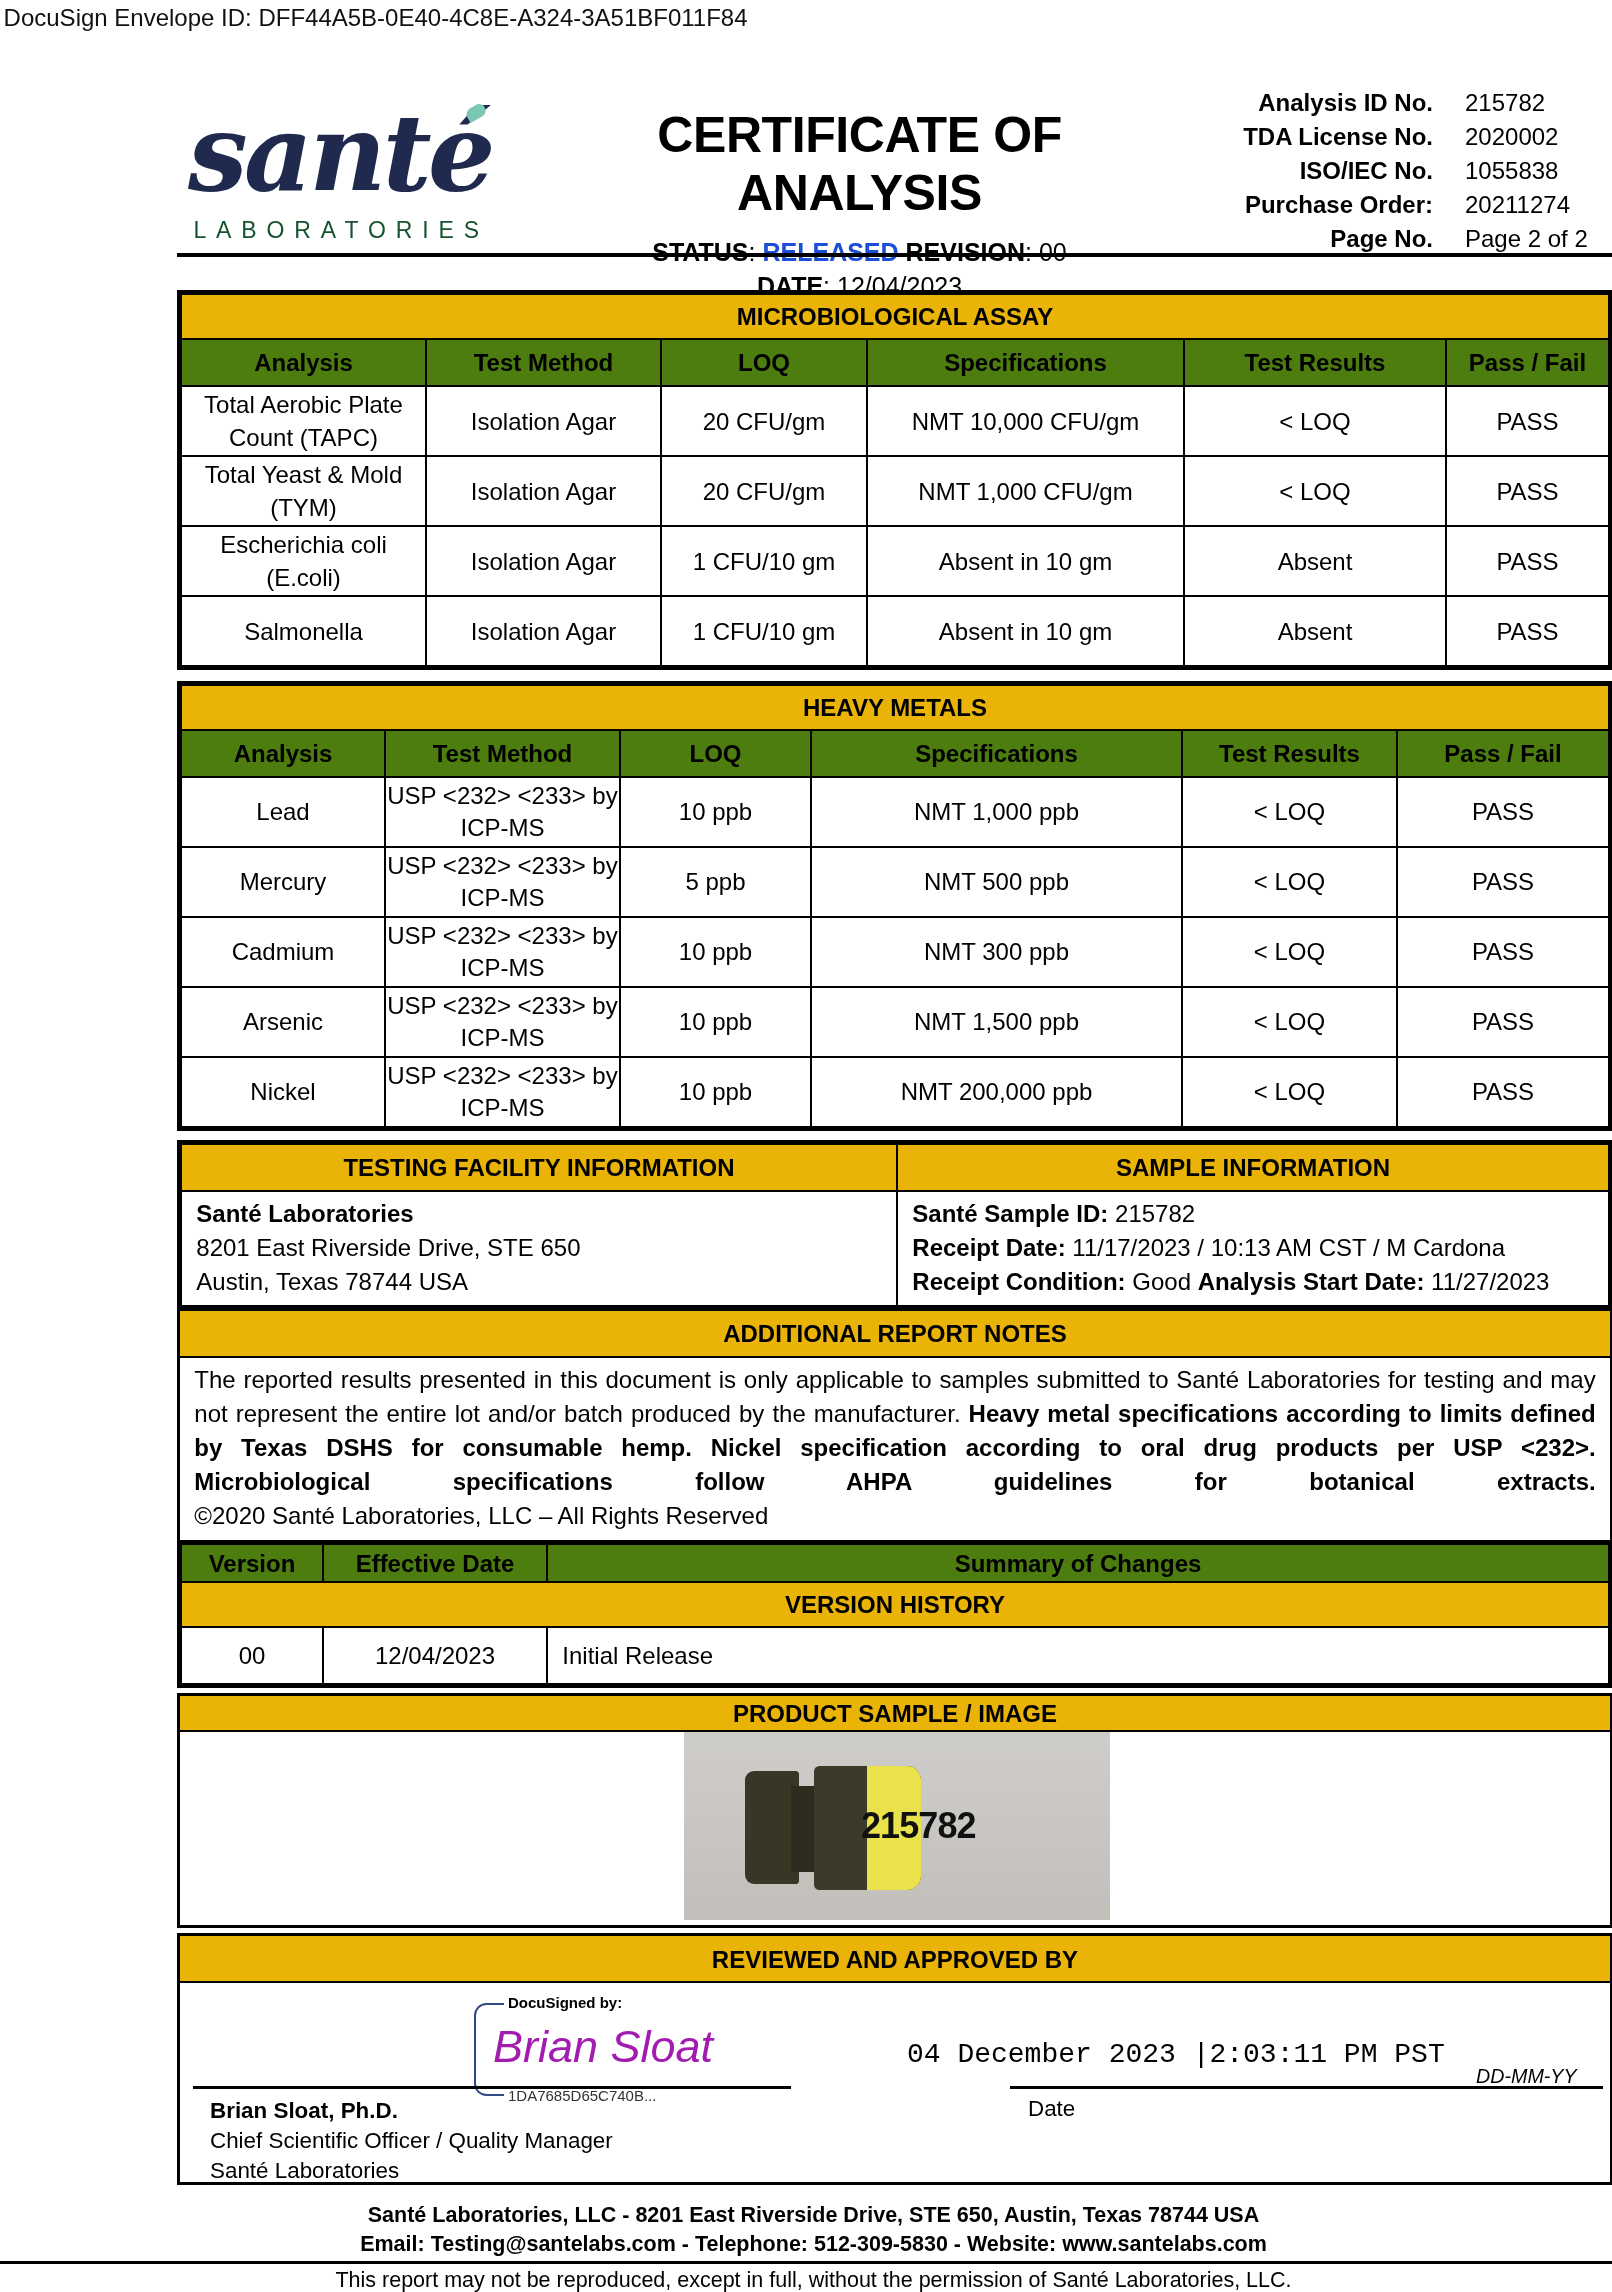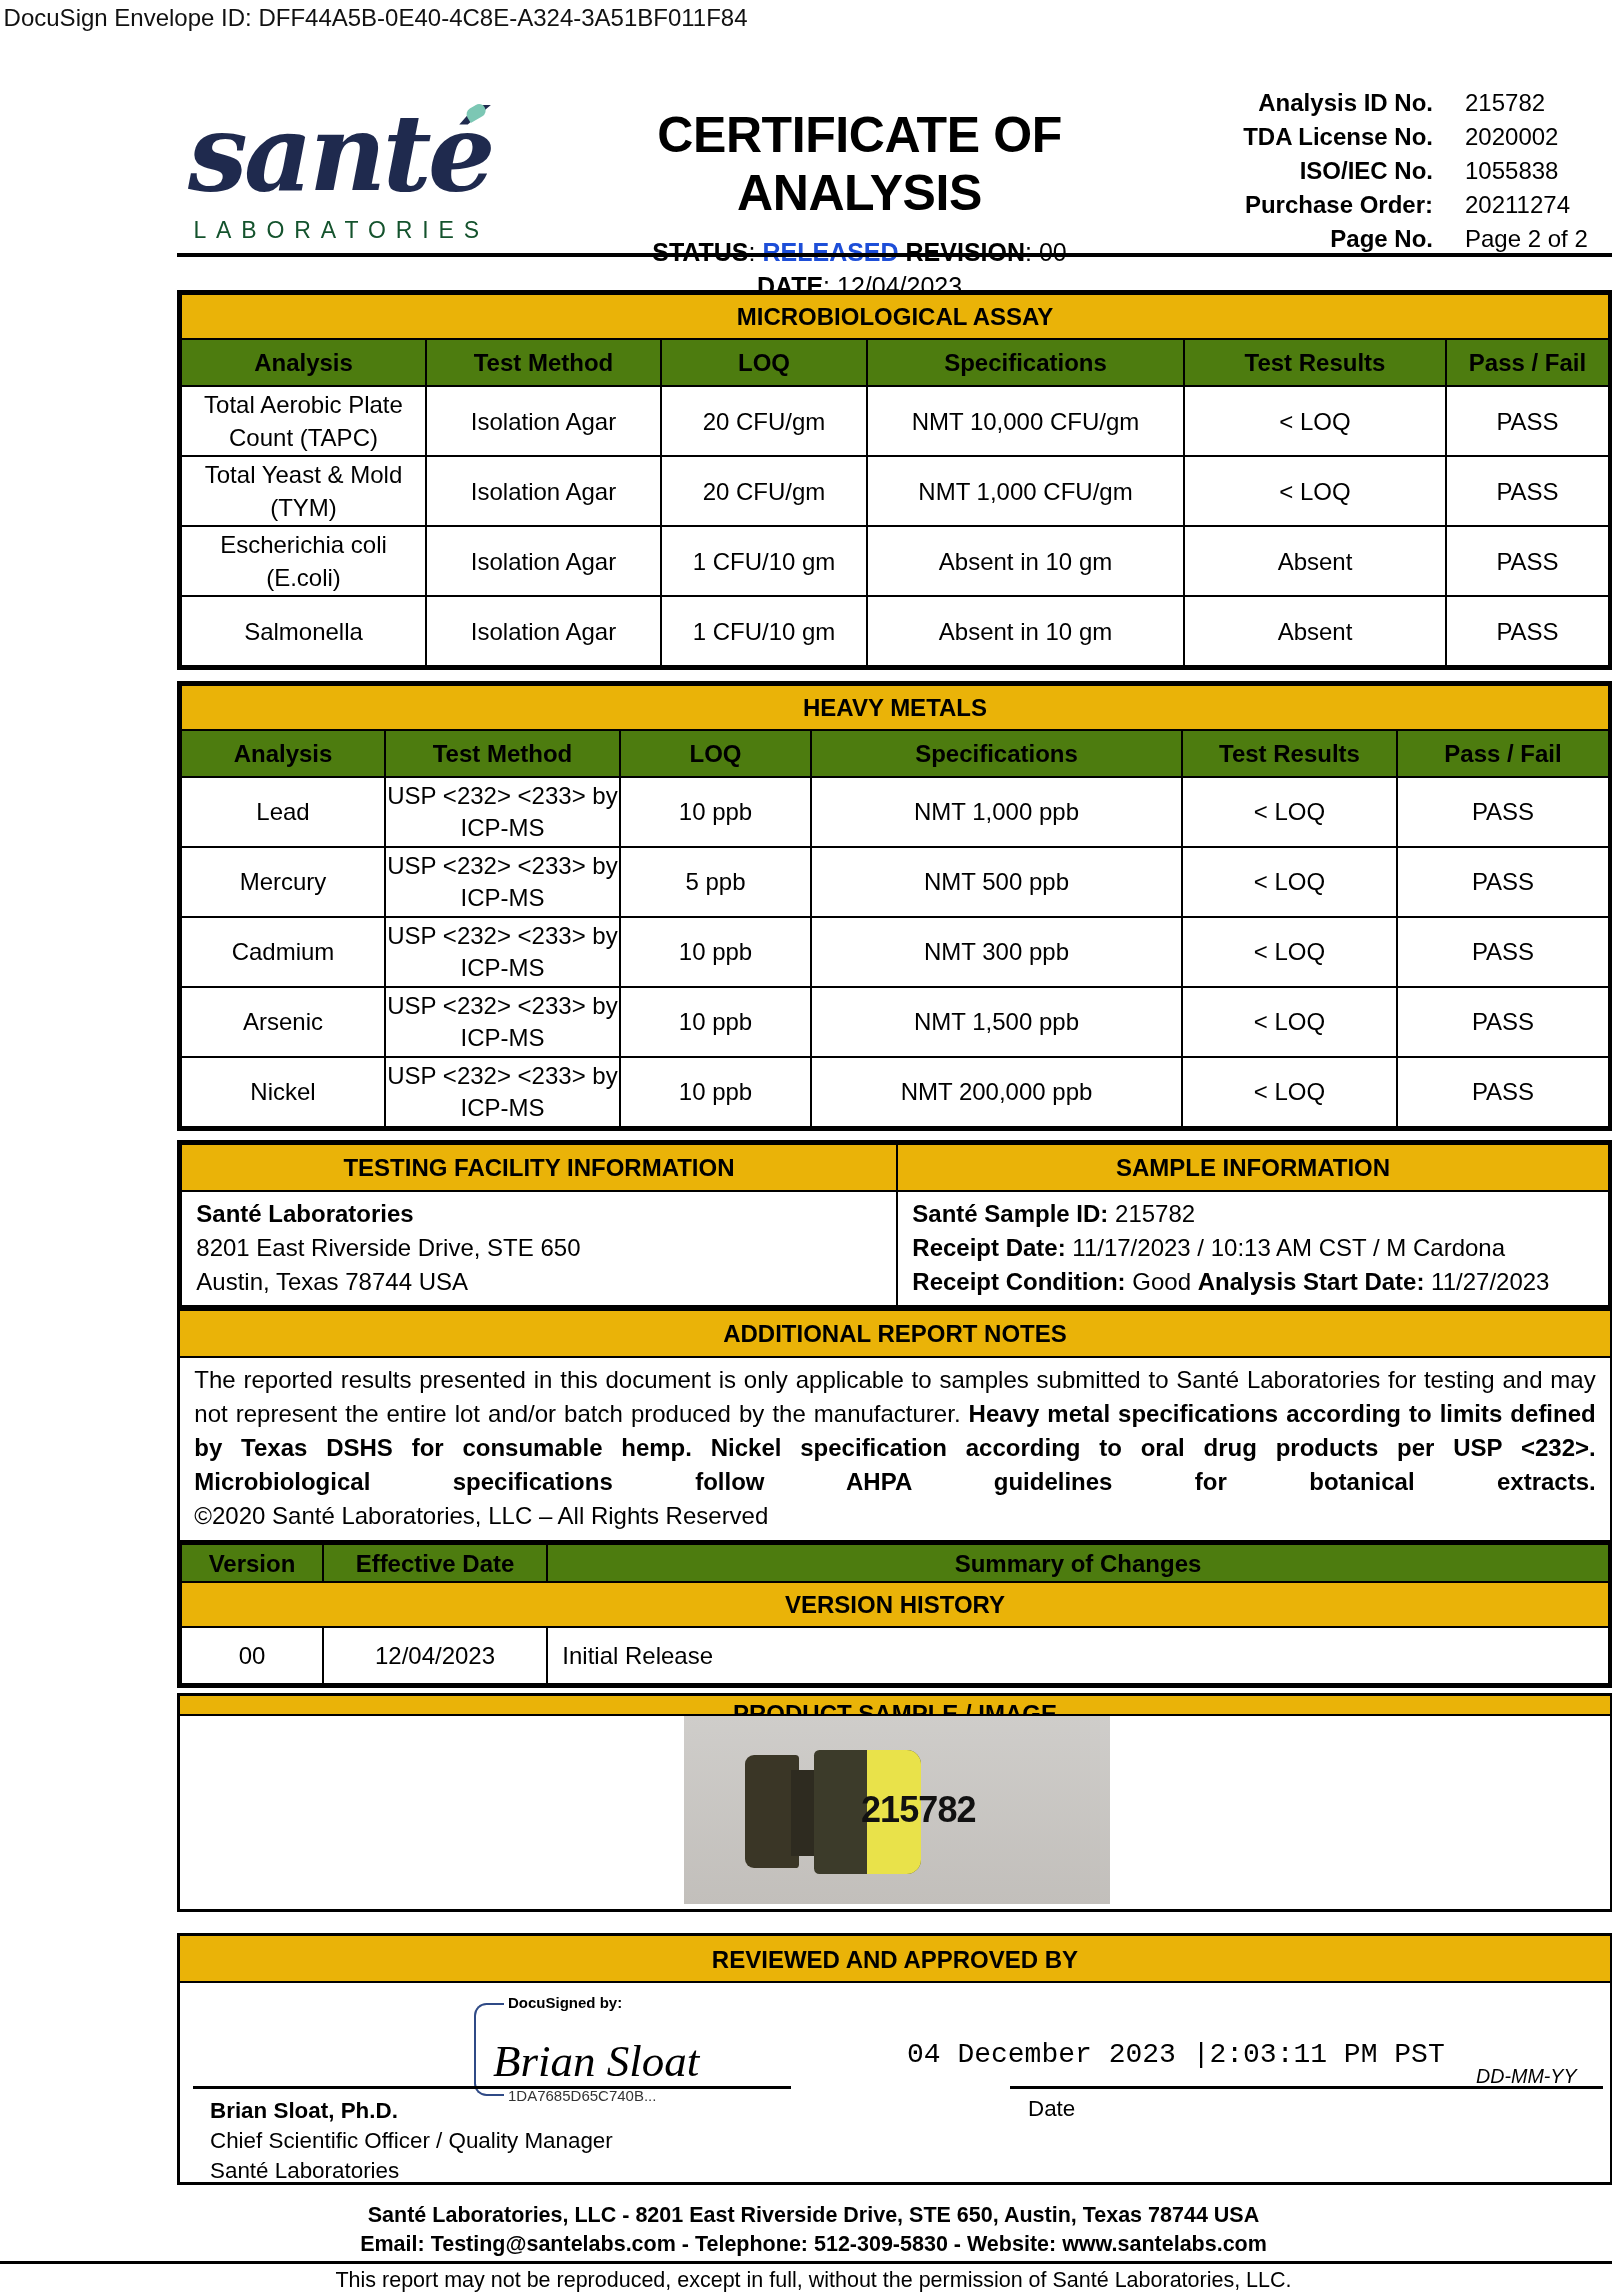--- a/index.html
+++ b/index.html
@@ -53,35 +53,35 @@
   #notes { top: 1308px; }
   #notes .sec-title { height: 45px; }
   .notes-body { text-align: justify; text-align-last: left; padding: 5.4px 14.3px 7.2px 14.3px; font-size: 24px; line-height: 34px; border-top: 2.7px solid #000; }
 
   #version { top: 1540px; }
   #version .sec-title { height: 45px; }
   #version .col-head { height: 38px; }
   #version .row { height: 57px; }
 
   #product { top: 1693px; }
-  #product .sec-title { height: 20px; border-bottom: 2.7px solid #000; line-height: 36px; }
+  #product .sec-title { height: 36px; border-bottom: 2.7px solid #000; line-height: 36px; }
   .product-body { height: 193px; position: relative; background: #fff; }
   .product-img { position: absolute; left: 504px; top: 0; width: 426px; height: 188px; background: linear-gradient(180deg,#cfcdca,#c2bfbb); overflow: hidden; }
   .bottle-cap { position: absolute; left: 61px; top: 39px; width: 54px; height: 113px; background: #3a3626; border-radius: 9px 3.6px 3.6px 9px; }
   .bottle-neck { position: absolute; left: 107px; top: 54px; width: 27px; height: 86px; background: #2e2b20; }
   .bottle-body { position: absolute; left: 130px; top: 34px; width: 107px; height: 124px; background: #3c3b2a; border-radius: 5.4px 14.3px 14.3px 5.4px; overflow: hidden; }
   .bottle-label { position: absolute; right: 0; top: 0; width: 54px; height: 124px; background: #e9e24a; }
   .bottle-num { position: absolute; left: 177px; top: 73px; font-size: 36px; font-weight: bold; color: #111; font-family: "Liberation Sans", sans-serif; letter-spacing: -0.9px; }
 
   #approve { top: 1933px; }
   #approve .sec-title { height: 47px; border-bottom: 2.7px solid #000; line-height: 47px; }
   .approve-body { height: 199px; position: relative; }
   .docu-bracket { position: absolute; left: 294px; top: 19.7px; width: 30px; height: 93px; border: 2.7px solid #2f4a86; border-right: none; border-radius: 12.5px 0 0 12.5px; }
   .docu-by { position: absolute; left: 328px; top: 10.7px; font-size: 15px; font-weight: bold; font-family: "Liberation Sans", sans-serif; }
-  .signature { position: absolute; left: 313px; top: 52px; font-family: Liberation Serif, serif; font-style: italic; font-size: 45px; color: #000000; }
+  .signature { position: absolute; left: 313px; top: 38px; font-family: Liberation Sans, sans-serif; font-style: italic; font-size: 45px; color: #a21caf; }
   .docu-id { position: absolute; left: 328px; top: 104px; font-size: 15px; color: #333; font-family: "Liberation Sans", sans-serif; }
   .sig-rule { position: absolute; left: 12.5px; top: 103px; width: 598px; height: 2.7px; background: #000; }
   .date-rule { position: absolute; left: 830px; top: 103px; width: 593px; height: 2.7px; background: #000; }
   .sign-date { position: absolute; left: 727px; top: 56px; font-family: "Liberation Mono", monospace; font-size: 28px; }
   .date-fmt { position: absolute; left: 1296px; top: 82px; font-style: italic; font-size: 19.7px; font-family: "Liberation Sans", sans-serif; }
   .date-caption { position: absolute; left: 848px; top: 113px; font-size: 22.4px; }
   .signer { position: absolute; left: 30px; top: 113px; font-size: 22.4px; line-height: 30px; }
   .signer b { font-weight: bold; }
 
   .footer { position: absolute; left: 7px; width: 1613px; text-align: center; font-size: 21.5px; }

